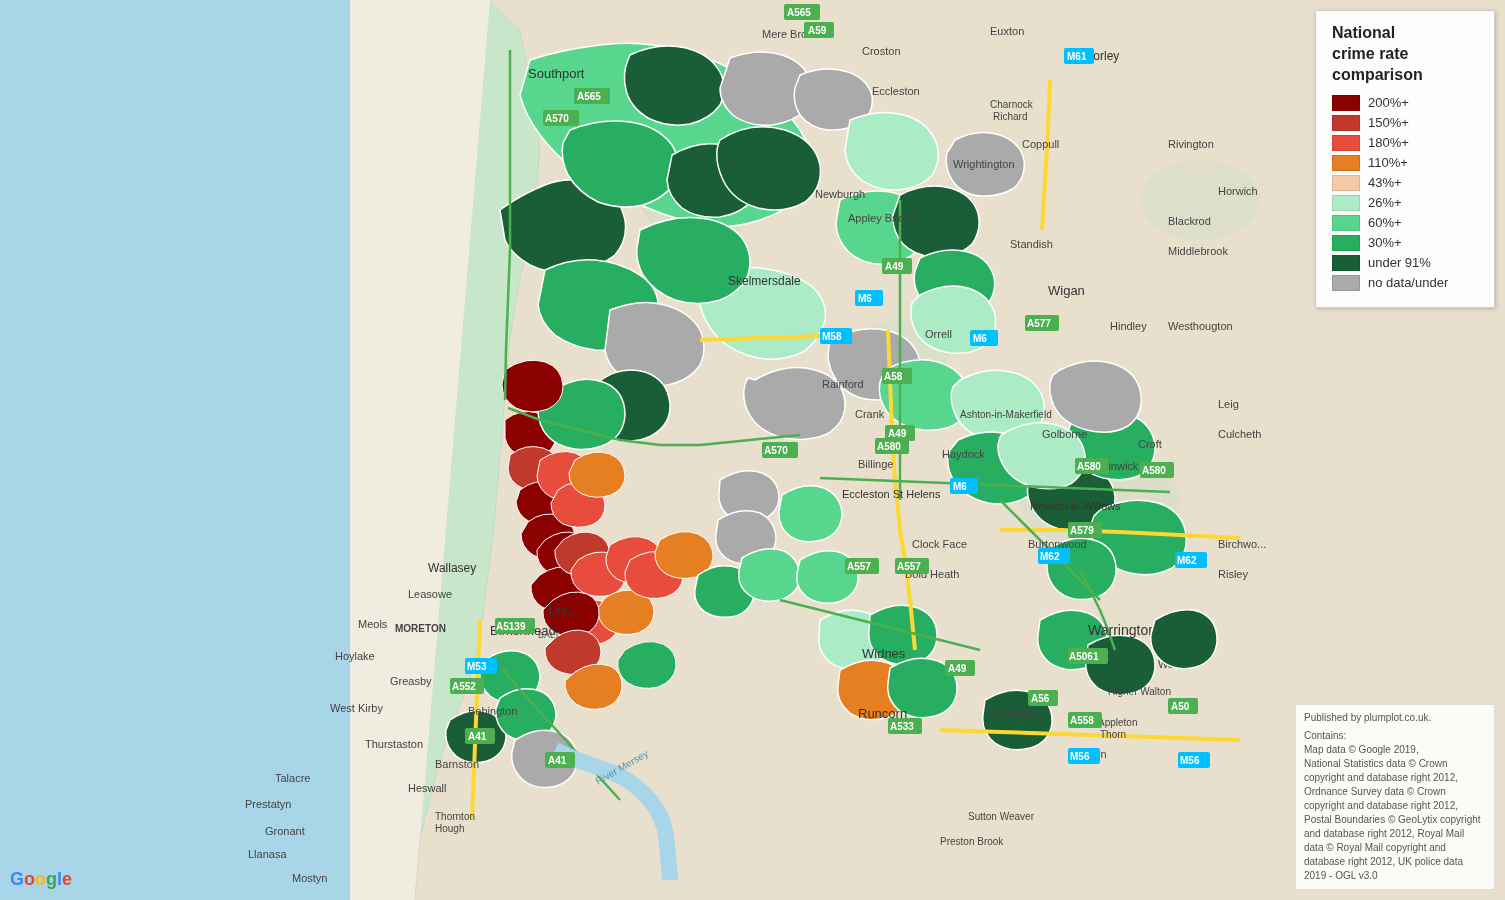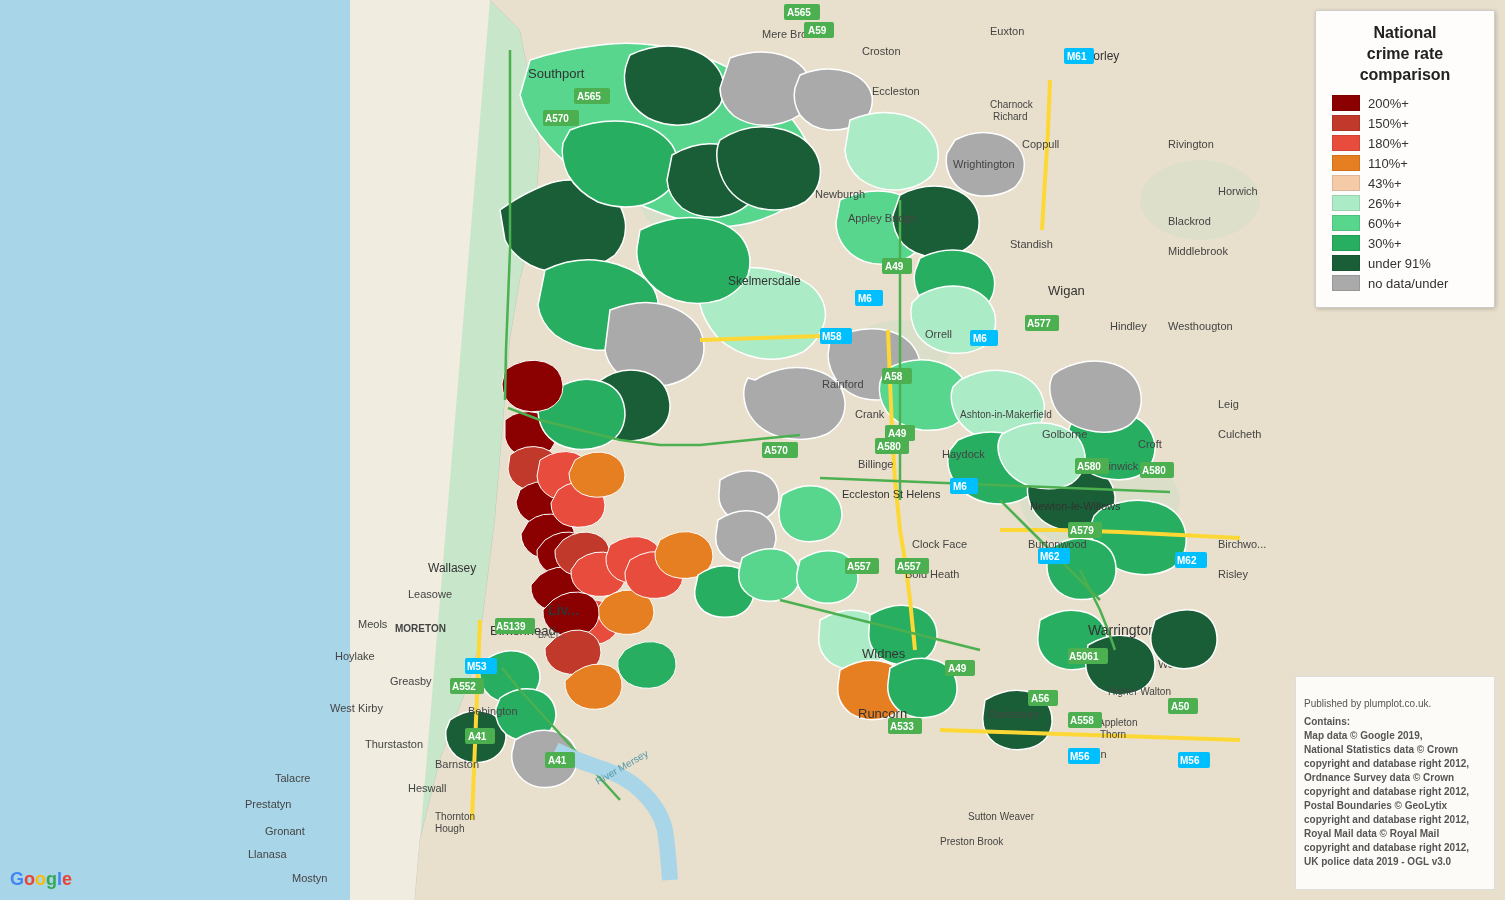--- a/index.html
+++ b/index.html
@@ -27,29 +27,28 @@
       border: 1px solid #ccc;
       padding: 12px 16px;
       min-width: 180px;
       border-radius: 2px;
       box-shadow: 1px 1px 4px rgba(0,0,0,0.2);
     }
 
     #legend h2 {
       font-size: 16px;
       font-weight: bold;
-      text-align: center;
       margin-bottom: 10px;
       line-height: 1.3;
       color: #222;
     }
 
     .legend-item {
       display: flex;
-      align-items: center;
+      align-items: flex-start;
       margin-bottom: 4px;
     }
 
     .legend-color {
       width: 28px;
       height: 16px;
       margin-right: 8px;
       flex-shrink: 0;
       border: 1px solid rgba(0,0,0,0.1);
     }
@@ -58,21 +57,21 @@
       font-size: 13px;
       color: #333;
     }
 
     
     #attribution {
       position: absolute;
       bottom: 10px;
       right: 10px;
       background: rgba(255,255,255,0.85);
-      padding: 20px 8px;
+      padding: 6px 8px;
       font-size: 10px;
       color: #555;
       max-width: 200px;
       line-height: 1.4;
       border: 1px solid #ddd;
     }
 
     
     #google-logo {
       position: absolute;
@@ -567,21 +566,21 @@
         </div>
         <div class="legend-item">
           <div class="legend-color" style="background-color: rgb(170, 170, 170);"></div>
           <span class="legend-label">no data/under</span>
         </div>
       </div>
   </div>
 
   <div id="attribution">
     <div style="margin-bottom:4px;">Published by plumplot.co.uk.</div>
-    <div style="white-space:pre-wrap;font-weight:bold;">Contains:
+    <div style="white-space:pre-wrap;">Contains:
 Map data © Google 2019,
 National Statistics data © Crown copyright and database right 2012, Ordnance Survey data © Crown copyright and database right 2012, Postal Boundaries © GeoLytix copyright and database right 2012, Royal Mail data © Royal Mail copyright and database right 2012, UK police data 2019 - OGL v3.0</div>
   </div>
 
   <div id="google-logo">
     <span class="google-g">G</span>
     <span class="google-o1">o</span>
     <span class="google-o2">o</span>
     <span class="google-g2">g</span>
     <span class="google-l">l</span>

